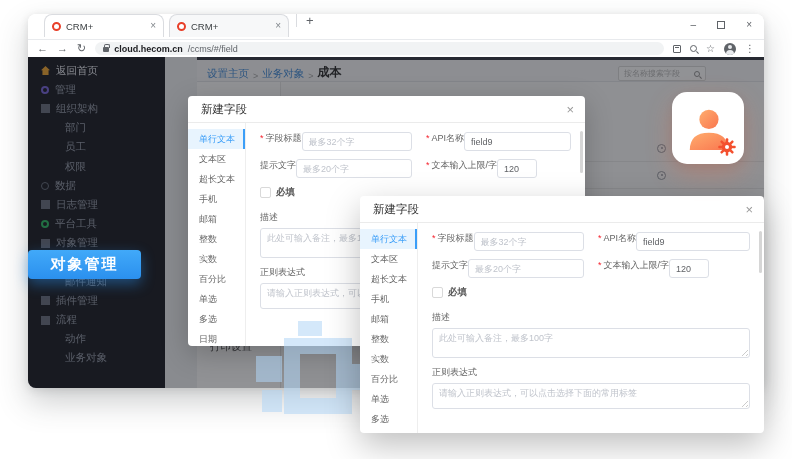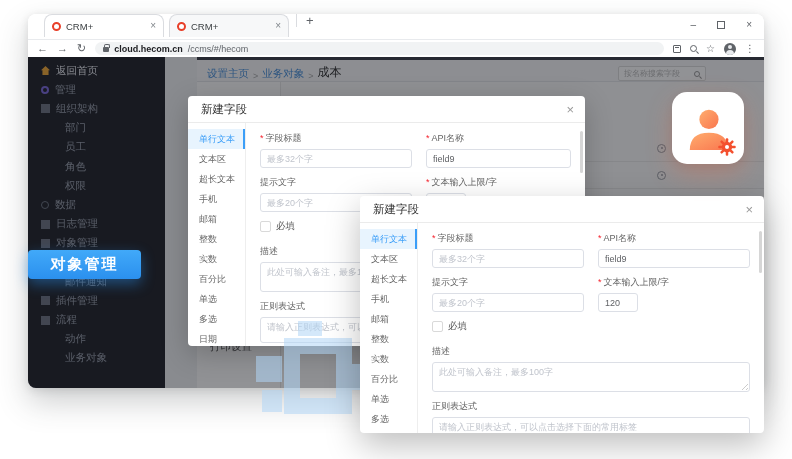--- a/index.html
+++ b/index.html
@@ -51,21 +51,21 @@
   .si-ring-purple { border:2px solid #7d6bdc; border-radius:50%; width:8px; height:8px; }
   .si-gray { background:#6f7683; }
   .si-ring-gray { border:1.5px solid #6f7683; border-radius:50%; width:8px; height:8px; }
   .si-ring-green { border:2px solid #35c06a; border-radius:50%; width:8px; height:8px; }
 
   .content { flex:1; display:flex; flex-direction:column; min-width:0; }
   .topstrip { height:3px; background:#3f434c; }
   .crumb-row { height:22px; background:#f7f8fa; border-bottom:1px solid #e6e8eb; display:flex; align-items:flex-end; padding:0 10px; font-size:10.5px; }
   .crumb-link { color:#4a90d9; }
   .crumb-sep { color:#aaa; margin:0 4px; font-size:9px; }
-  .crumb-current { color:#333; font-size:12px; font-weight:normal; }
+  .crumb-current { color:#333; font-size:12px; font-weight:bold; }
   .search-box { margin-left:auto; margin-right:48px; width:88px; height:15px; border:1px solid #ddd; border-radius:2px; background:#fff; display:flex; align-items:center; padding:0 5px; }
   .search-ph { font-size:8px; color:#bbb; flex:1; overflow:hidden; white-space:nowrap; }
   .smag { width:6px; height:6px; border:1px solid #999; border-radius:50%; position:relative; flex-shrink:0; }
   .smag::after { content:''; position:absolute; width:3px; height:1px; background:#999; transform:rotate(45deg); left:4px; top:5px; }
   .content-body { flex:1; display:flex; min-height:0; }
   .settings-menu { width:84px; background:#fff; border-right:1px solid #e8e8e8; padding-top:8px; flex-shrink:0; }
   .m-item { height:27px; line-height:27px; padding-left:13px; font-size:10.5px; color:#555; white-space:nowrap; }
   .m-item.active { background:#eaf4fe; color:#3a8ee6; }
   .main { flex:1; background:#fbfbfc; padding:16px 0 0 12px; min-width:0; }
   .actions { display:flex; gap:8px; }
@@ -81,31 +81,31 @@
   .back-modal { left:188px; top:96px; width:397px; height:250px; z-index:40; box-shadow:0 8px 28px rgba(0,0,0,.22); }
   .front-modal { left:360px; top:196px; width:404px; height:237px; z-index:50; box-shadow:0 12px 34px rgba(0,0,0,.26); }
   .mhead { height:27px; border-bottom:1px solid #ebebeb; display:flex; align-items:center; padding:0 13px; font-size:11.5px; color:#333; flex-shrink:0; position:relative; }
   .mclose { position:absolute; right:11px; top:50%; transform:translateY(-50%); color:#999; font-size:13px; line-height:1; }
   .mbody { flex:1; display:flex; min-height:0; position:relative; }
   .mtabs { width:58px; border-right:1px solid #eee; padding-top:6px; flex-shrink:0; }
   .mtab { height:20px; line-height:20px; padding-left:11px; font-size:9px; color:#666; white-space:nowrap; }
   .mtab.active { background:#e8f4fe; color:#3b9ef8; box-shadow:inset -2px 0 0 #3b9ef8; }
   .mform { flex:1; padding:9px 14px 0 14px; min-width:0; }
   .frow { display:flex; gap:14px; margin-bottom:8px; }
-  .fcol { display:flex; flex-direction:column; }
+  .fcol { display:flex; flex-direction:row; }
   .c1 { width:152px; flex-shrink:0; }
   .c2 { flex:1; }
   .flabel { font-size:9px; color:#666; margin-bottom:4px; white-space:nowrap; }
   .fstar { color:#f5222d; margin-right:2px; }
   .finput { height:19px; border:1px solid #dcdfe6; border-radius:3px; font-size:9px; color:#606266; padding:0 6px; background:#fff; outline:none; width:100%; font-family:inherit; }
   .finput::placeholder { color:#c0c4cc; }
   .finput.small { width:40px; }
   .chkrow { display:flex; align-items:center; gap:5px; margin:3px 0 12px 0; }
   .chk { width:11px; height:11px; border:1px solid #d9d9d9; border-radius:2px; background:#fff; }
-  .chklabel { font-size:9.5px; color:#555; }
+  .chklabel { font-size:9.5px; color:#555;font-weight:bold; }
   .tarea-wrap { position:relative; }
   .ftext { width:100%; border:1px solid #dcdfe6; border-radius:3px; font-size:9px; color:#606266; padding:3px 6px; resize:none; outline:none; background:#fff; display:block; font-family:inherit; }
   .ftext::placeholder { color:#c0c4cc; }
   .tarea-wrap::after { content:''; position:absolute; right:2px; bottom:2px; width:7px; height:7px;
        background:repeating-linear-gradient(135deg, transparent 0 2px, #ccc 2px 3px); clip-path:polygon(100% 0,100% 100%,0 100%); }
   .desc-text { height:30px; }
   .regex-text { height:26px; }
   .mscroll { position:absolute; right:2px; top:8px; width:3px; height:42px; background:#d6d6d6; border-radius:2px; }
 
   
@@ -148,21 +148,21 @@
       </div>
     </div>
 
     <div class="toolbar">
       <span class="nav-ic">←</span>
       <span class="nav-ic">→</span>
       <span class="nav-ic">↻</span>
       <div class="urlbar">
         <span class="lock"></span>
         <span class="url-domain">cloud.hecom.cn</span>
-        <span class="url-path">/ccms/#/hecom</span>
+        <span class="url-path">/ccms/#/field</span>
       </div>
       <div class="tb-icons">
         <span class="sq-ic"></span>
         <span class="mag"></span>
         <span class="star">☆</span>
         <span class="avatar"></span>
         <span class="kebab">⋮</span>
       </div>
     </div>
 
@@ -180,32 +180,33 @@
             <span class="si si-gray"></span>
             <span>组织架构</span>
           </div>
         <div class="s-item indent">
             <span>部门</span>
           </div>
         <div class="s-item indent">
             <span>员工</span>
           </div>
         <div class="s-item indent">
-            <span>角色</span>
-          </div>
-        <div class="s-item indent">
             <span>权限</span>
           </div>
         <div class="s-item">
             <span class="si si-ring-gray"></span>
             <span>数据</span>
           </div>
         <div class="s-item">
             <span class="si si-gray"></span>
             <span>日志管理</span>
+          </div>
+        <div class="s-item">
+            <span class="si si-ring-green"></span>
+            <span>平台工具</span>
           </div>
         <div class="s-item">
             <span class="si si-gray"></span>
             <span>对象管理</span>
           </div>
         <div class="s-item indent">
             <span>选项值集</span>
           </div>
         <div class="s-item indent">
             <span>邮件通知</span>

